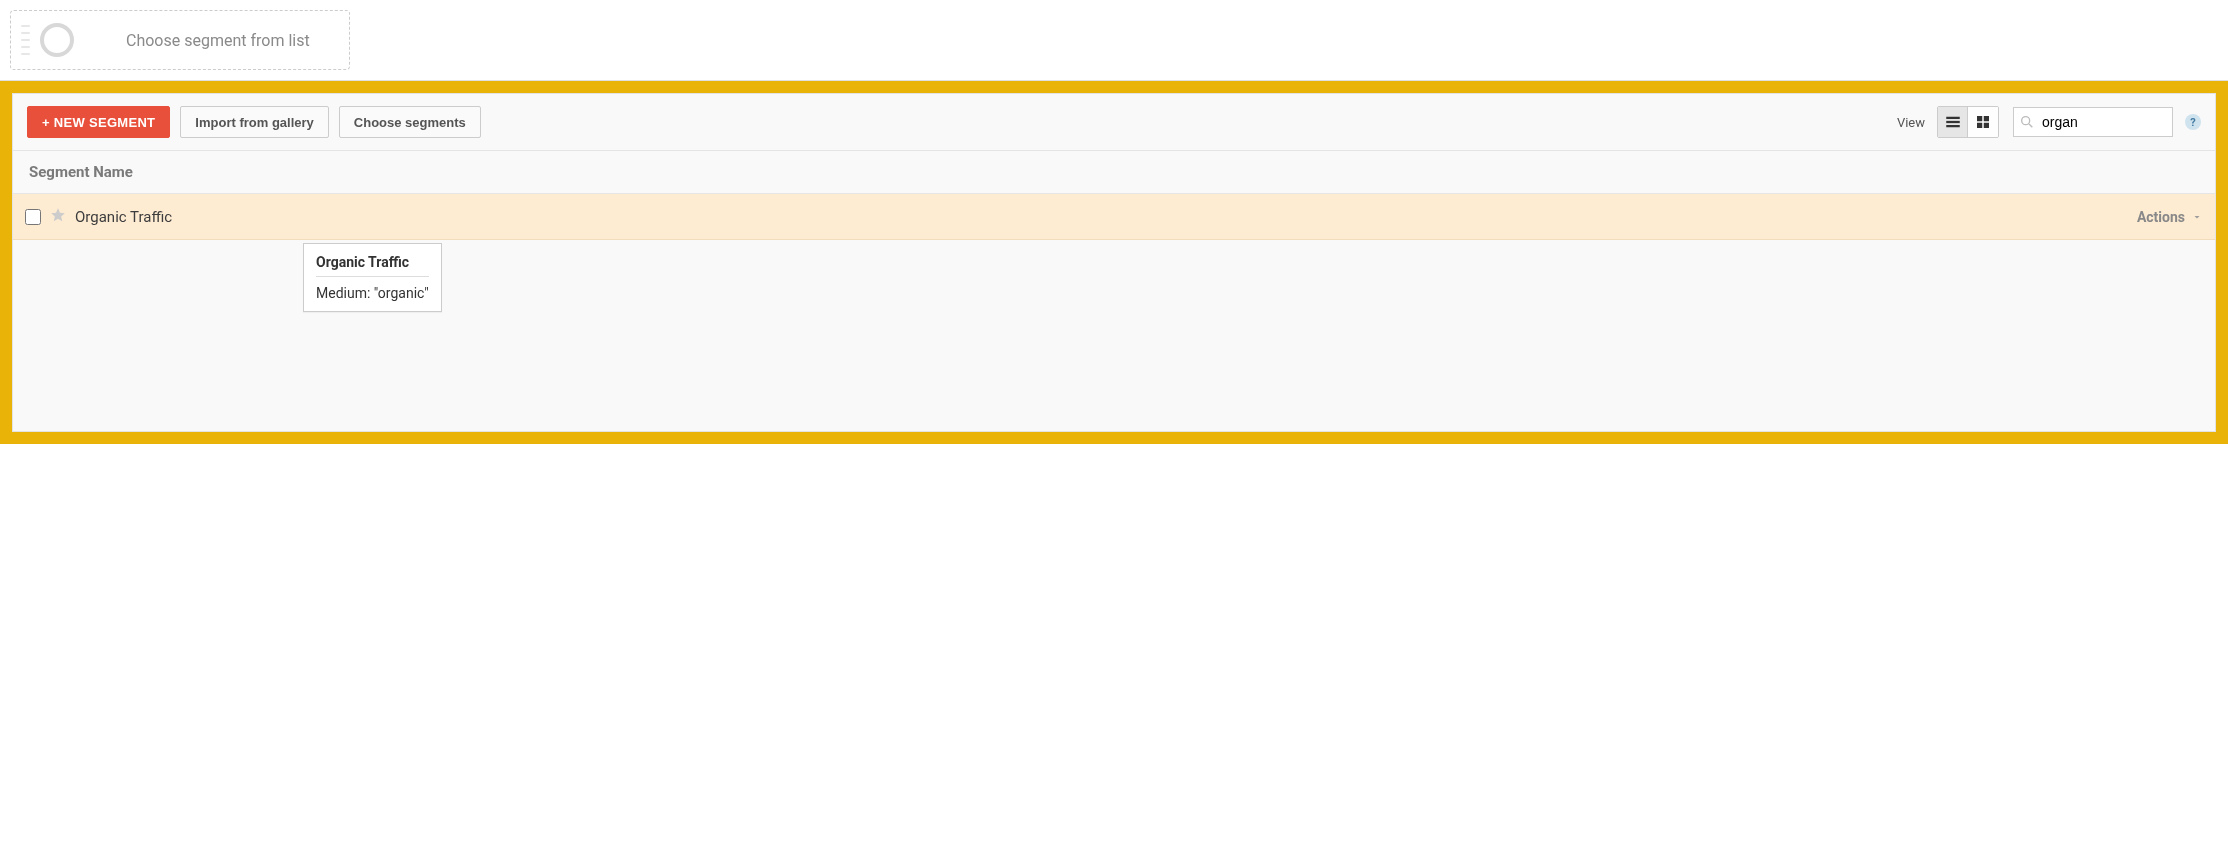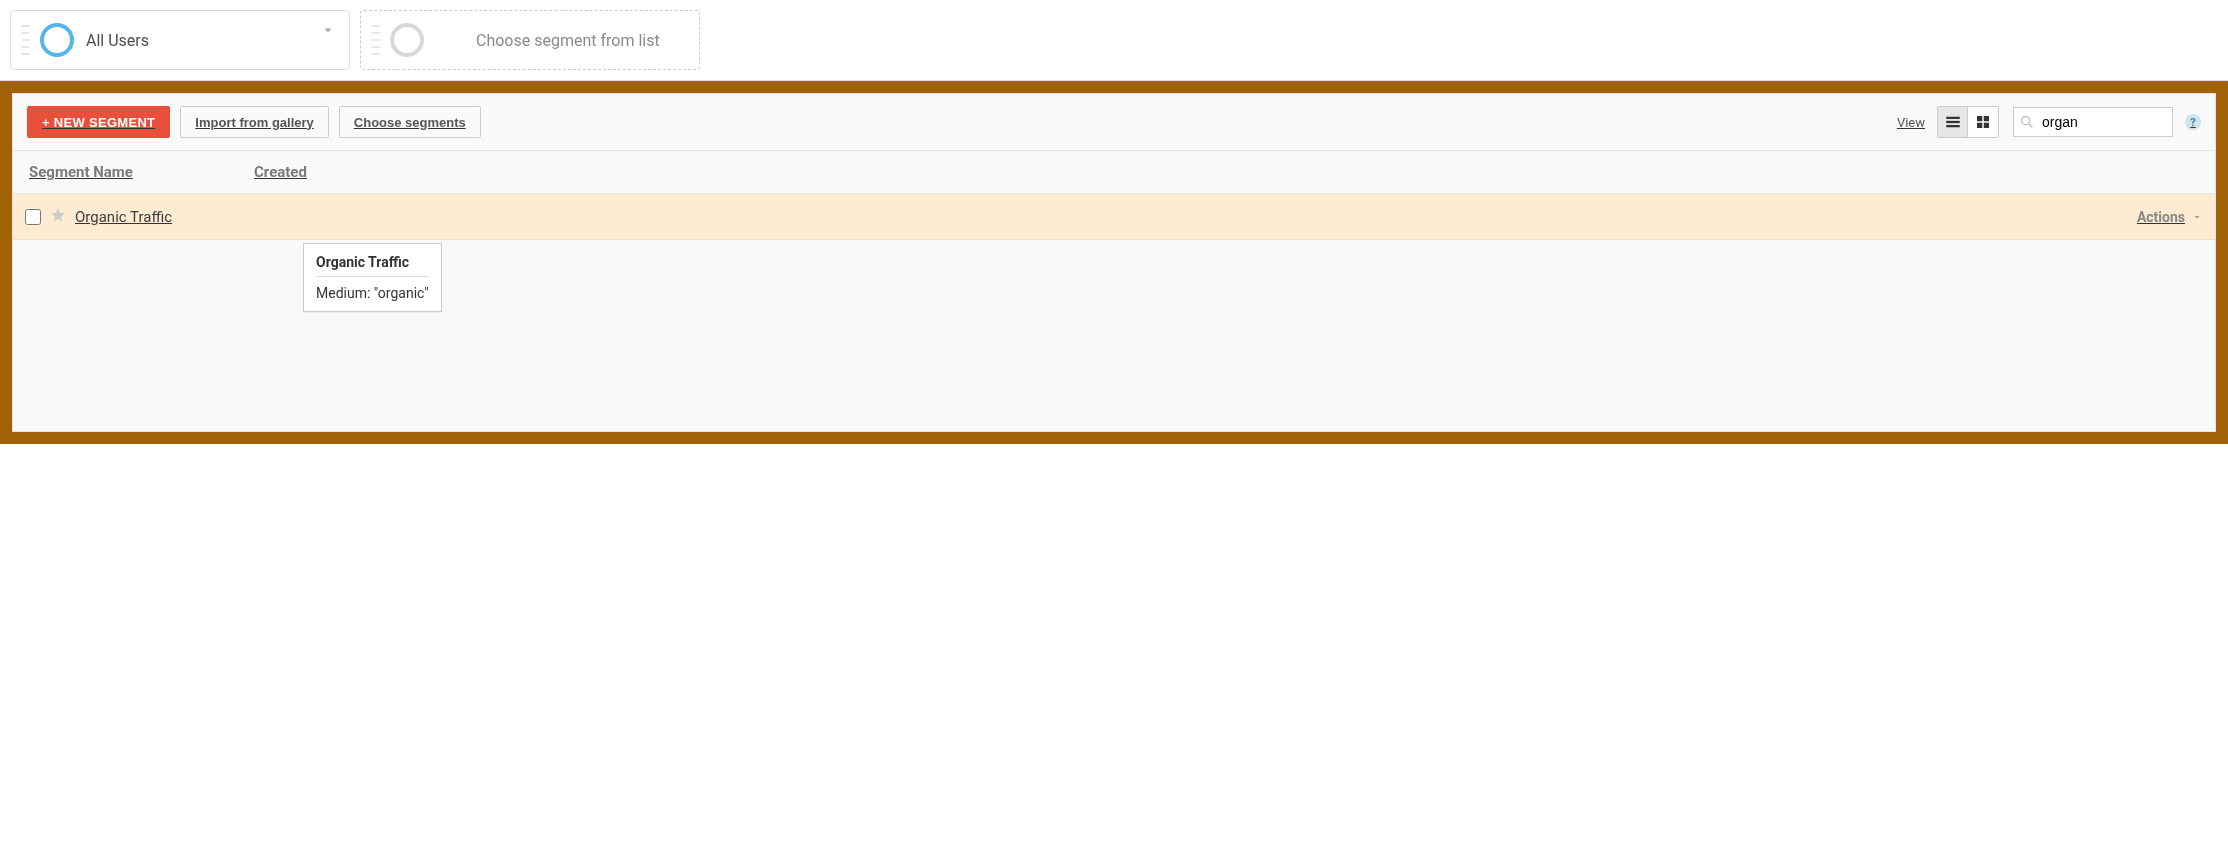--- a/index.html
+++ b/index.html
@@ -13,21 +13,21 @@
     .drag-handle span { display: block; height: 2px; background: #bbb; border-radius: 1px; }
     .pill-circle { width: 34px; height: 34px; border: 4px solid #57b5e8; border-radius: 50%; margin-right: 12px; flex-shrink:0; }
     .pill-circle.gray { border-color: #d8d8d8; }
     .pill-label { font-size: 16px; color: #4d4d4d; }
     .segment-chip.dashed .pill-label { color: #8a8a8a; margin-left: 40px; }
     .chev-down { position: absolute; right: 12px; top: 10px; color: #aaa; }
     .chev-down svg { width: 18px; height: 18px; }
 
     
     .divider { height: 1px; background: #e0e0e0; margin-top: 2px; }
-    .panel-wrap { padding: 12px; background: #a16207; text-decoration: underline; }
+    .panel-wrap { padding: 12px; background: #eab308; }
     .panel { background: #f9f9f9; border: 1px solid #e3e3e3; }
 
     .toolbar { display: flex; align-items: center; padding: 12px 14px; border-bottom: 1px solid #e5e5e5; }
     .btn { height: 32px; padding: 0 14px; font-size: 13px; font-weight: 700; border: 1px solid #ccc; background: #fafafa; color: #555; cursor: pointer; display: inline-flex; align-items: center; border-radius: 2px; margin-right: 10px; }
     .btn.primary { background: #e8503b; border-color: #e8503b; color: #fff; text-transform: uppercase; letter-spacing: 0.3px; }
     .toolbar-spacer { flex: 1; }
     .view-label { font-size: 13px; color: #555; margin-right: 12px; }
     .view-toggles { display: flex; border: 1px solid #ccc; border-radius: 2px; overflow: hidden; margin-right: 14px; }
     .view-toggles .vbtn { width: 30px; height: 30px; display: flex; align-items: center; justify-content: center; background: #fefefe; cursor: pointer; border-right: 1px solid #ccc; }
     .view-toggles .vbtn:last-child { border-right: 0; }
@@ -65,36 +65,20 @@
     .star svg { width: 18px; height: 18px; fill: #ccc; }
     .seg-name { font-size: 15px; color: #3d3d3d; }
 
     .tooltip { position: absolute; left: 290px; top: 92px; background: #fff; border: 1px solid #ccc; padding: 10px 12px; font-size: 14px; color: #333; box-shadow: 0 1px 1px rgba(0,0,0,0.04); }
     .tooltip-title { font-weight: 700; padding-bottom: 6px; border-bottom: 1px solid #ddd; margin-bottom: 8px; }
   </style>
 </head>
 <body>
 
 <div class="segment-chips">
-  <div class="segment-chip">
-    <div class="drag-handle">
-      <span></span>
-        <span></span>
-        <span></span>
-        <span></span>
-        <span></span>
-    </div>
-    <div class="pill-circle"></div>
-    <div class="pill-label">All Users</div>
-    <div class="chev-down">
-      <svg viewBox="0 0 24 24">
-          <path d="M7 10l5 5 5-5z" fill="#aaa"></path>
-        </svg>
-    </div>
-  </div>
   <div class="segment-chip dashed">
     <div class="drag-handle">
       <span></span>
         <span></span>
         <span></span>
         <span></span>
         <span></span>
     </div>
     <div class="pill-circle gray"></div>
     <div class="pill-label">Choose segment from list</div>
@@ -137,21 +121,20 @@
         <input type="text" autofocus="" value="organ" style="">
       </div>
       <div class="help-icon">?</div>
     </div>
 
     <div class="body">
 
       <div class="content">
         <div class="thead">
           <div class="col col-name">Segment Name</div>
-          <div class="col col-created">Created</div>
           <div class="col col-actions"></div>
         </div>
 
         <div class="trow">
           <div class="cell cell-name">
             <input type="checkbox" class="rowcb" style="">
             <span class="star">
               <svg viewBox="0 0 24 24">
                   <path d="M12 3l2.6 5.9 6.4.6-4.8 4.4 1.4 6.3L12 17l-5.6 3.2 1.4-6.3L3 9.5l6.4-.6L12 3z"></path>
                 </svg>

